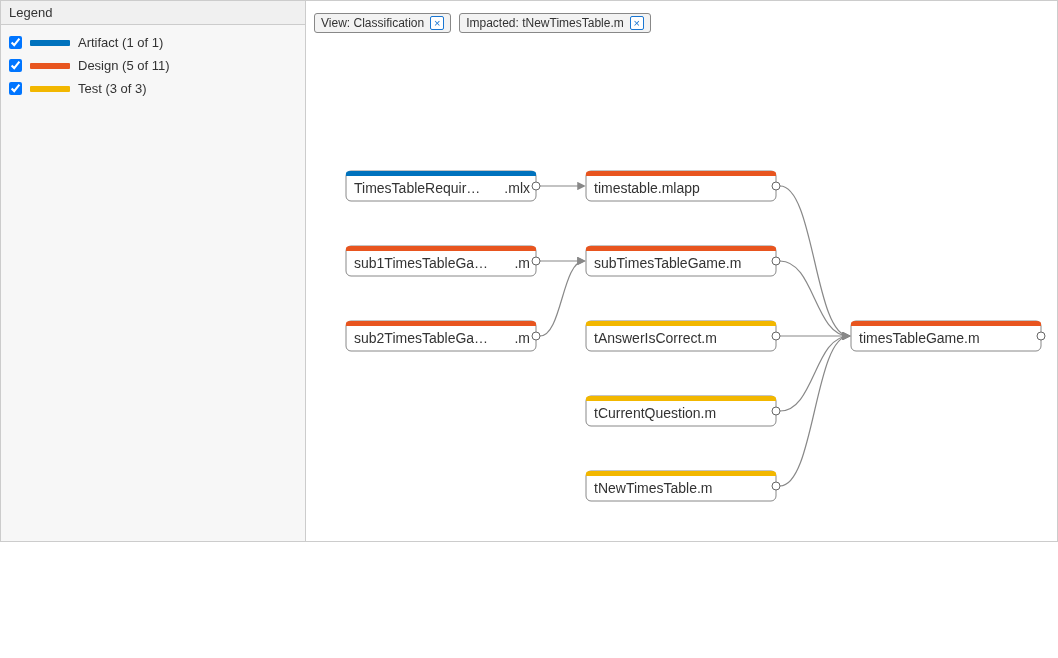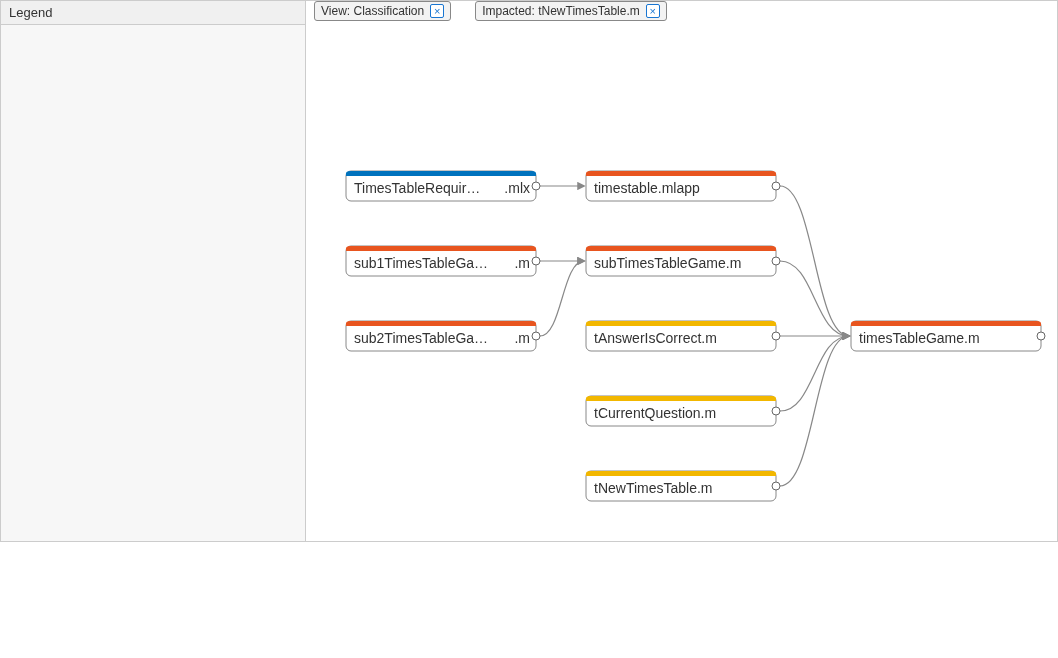--- a/index.html
+++ b/index.html
@@ -49,24 +49,24 @@
   .legend-label {
     font-size: 13px;
   }
   .canvas {
     flex: 1;
     position: relative;
     background: #fff;
   }
   .filter-bar {
     position: absolute;
-    top: 0;
+    top: 12px;
     left: 8px;
     display: flex;
-    gap: 24px;
+    gap: 8px;
     z-index: 10;
   }
   .filter-chip {
     display: inline-flex;
     align-items: center;
     gap: 6px;
     padding: 2px 6px;
     border: 1px solid #888;
     border-radius: 3px;
     background: #f3f3f3;
@@ -120,20 +120,37 @@
     stroke: #666;
     stroke-width: 1;
   }
 </style>
 </head>
 <body>
 
 <div class="app">
   <div class="legend-panel">
     <div class="legend-title">Legend</div>
+    <div class="legend-items" id="legend-items">
+        <div class="legend-item">
+          <input type="checkbox" checked="" style="">
+          <div class="legend-swatch" style="background: rgb(0, 114, 189);"></div>
+          <span class="legend-label">Artifact (1 of 1)</span>
+        </div>
+        <div class="legend-item">
+          <input type="checkbox" checked="" style="">
+          <div class="legend-swatch" style="background: rgb(232, 85, 31);"></div>
+          <span class="legend-label">Design (5 of 11)</span>
+        </div>
+        <div class="legend-item">
+          <input type="checkbox" checked="" style="">
+          <div class="legend-swatch" style="background: rgb(242, 183, 0);"></div>
+          <span class="legend-label">Test (3 of 3)</span>
+        </div>
+      </div>
   </div>
   <div class="canvas">
     <div class="filter-bar" id="filter-bar">
         <div class="filter-chip">
           <span>View: Classification</span>
           <span class="filter-close">×</span>
         </div>
         <div class="filter-chip">
           <span>Impacted: tNewTimesTable.m</span>
           <span class="filter-close">×</span>

